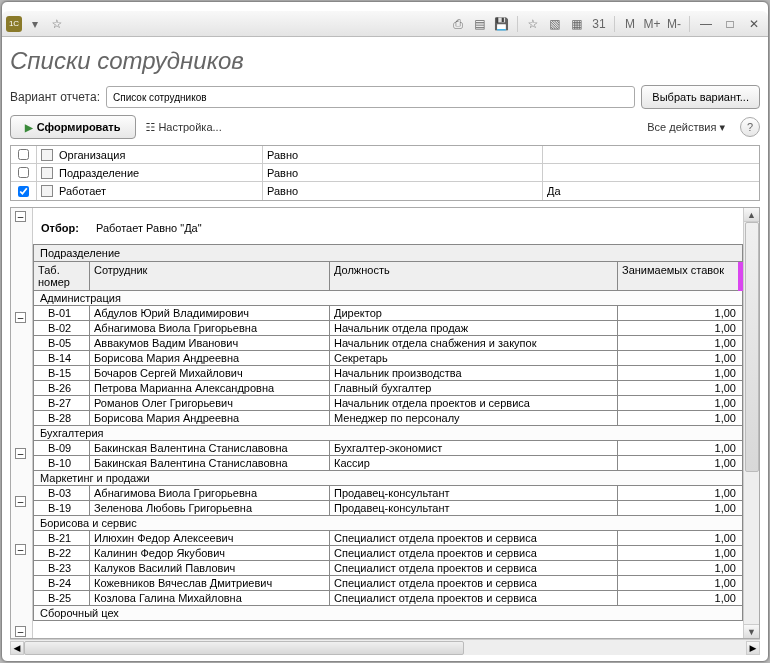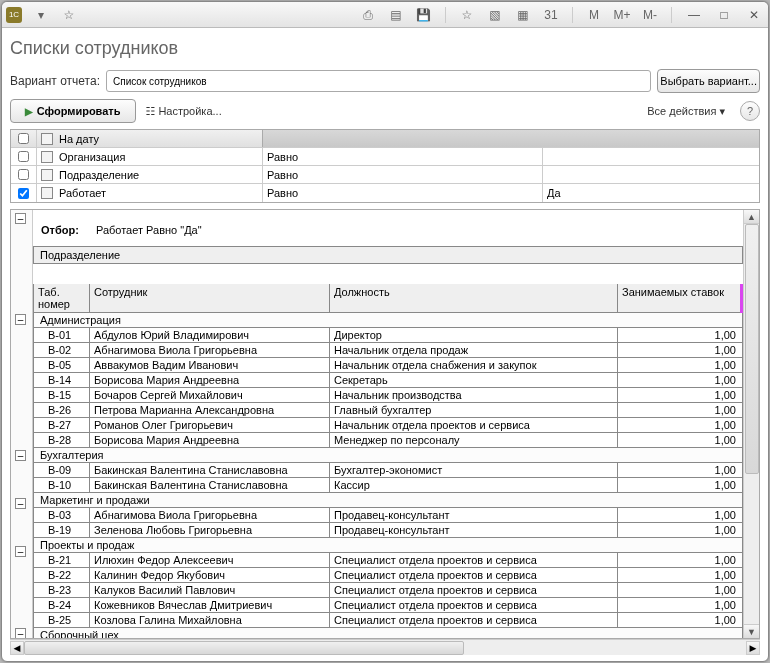--- a/index.html
+++ b/index.html
@@ -1,30 +1,30 @@
 <!DOCTYPE html>
 <html><head>
 <meta charset="utf-8">
 <style>
   * { box-sizing: border-box; margin: 0; padding: 0; font-family: Arial, sans-serif; }
   body { background: #b8b8b8; width: 770px; height: 663px; overflow: hidden; }
   .window { background: #fff; border: 1px solid #888; border-radius: 6px; width: 768px; height: 661px; margin: 1px; display: flex; flex-direction: column; box-shadow: 0 0 3px rgba(0,0,0,0.3); }
-  .titlebar { height: 26px; background: linear-gradient(#f8f8f8,#e4e4e4); border-bottom: 1px solid #bbb; display: flex; align-items: center; padding: 0 4px; gap: 10px; border-radius: 6px 6px 0 0; }
+  .titlebar { height: 26px; background: linear-gradient(#f8f8f8,#e4e4e4); border-bottom: 1px solid #bbb; display: flex; align-items: center; padding: 0 4px; gap: 4px; border-radius: 6px 6px 0 0; margin-top: 9px; }
   .titlebar .appicon { width: 16px; height: 16px; background: #8a7a2a; border-radius: 3px; font-size: 8px; color: #fff; display:flex; align-items:center; justify-content:center; }
   .titlebar .iconbtn { width: 18px; height: 18px; display: flex; align-items: center; justify-content: center; color: #666; font-size: 12px; cursor: pointer; }
   .titlebar .title { font-size: 11px; color: #555; flex: 0 0 auto; margin-left: 4px; }
   .titlebar .spacer { flex: 1; }
   .titlebar .sep { width: 1px; height: 16px; background: #ccc; margin: 0 2px; }
   .titlebar .winbtn { width: 20px; height: 18px; display:flex; align-items:center; justify-content:center; font-size: 12px; color: #555; cursor:pointer; }
   .content { flex: 1; display: flex; flex-direction: column; padding: 6px 8px; overflow: hidden; }
-  .pagetitle { font-size: 18px; color: #666; margin: 4px 0 10px 0; }
+  .pagetitle { font-size: 24px; color: #666; margin: 4px 0 10px 0; font-style: italic; }
   .row { display: flex; align-items: center; gap: 6px; margin-bottom: 6px; }
   .label { font-size: 12px; color: #333; }
   .textinput { flex: 1; height: 22px; border: 1px solid #aaa; border-radius: 3px; padding: 0 6px; font-size: 10px; background: #fff; }
-  .btn { height: 24px; border: 1px solid #999; border-radius: 4px; background: linear-gradient(#fdfdfd,#e7e7e7); font-size: 11px; padding: 0 2px; cursor: pointer; display: flex; align-items: center; gap: 4px; }
+  .btn { height: 24px; border: 1px solid #999; border-radius: 4px; background: linear-gradient(#fdfdfd,#e7e7e7); font-size: 11px; padding: 0 10px; cursor: pointer; display: flex; align-items: center; gap: 4px; }
   .btn.form { font-weight: bold; padding: 0 14px; }
   .btn .play { color: #3a8a3a; font-size: 10px; }
   .linkbtn { font-size: 11px; color: #333; cursor: pointer; display: flex; align-items: center; gap: 3px; }
   .toolbar { display: flex; align-items: center; gap: 10px; margin-bottom: 6px; }
   .toolbar .right { margin-left: auto; display: flex; align-items: center; gap: 15px; }
   .helpicon { width: 20px; height: 20px; border: 1px solid #aaa; border-radius: 50%; display:flex; align-items:center; justify-content:center; font-size: 11px; color: #666; background: linear-gradient(#fdfdfd,#e7e7e7); cursor:pointer;}
   
   .filterpanel { border: 1px solid #aaa; }
   .filterrow { display: flex; align-items: center; height: 18px; font-size: 11px; border-bottom: 1px solid #ccc; }
   .filterrow:last-child { border-bottom: none; }
@@ -45,21 +45,21 @@
   .reportbody { flex: 1; overflow: hidden; background: #fff; position: relative; }
   .vscroll { width: 16px; background: #eee; border-left: 1px solid #ccc; position: relative; }
   .vscroll .arrow { height: 14px; display:flex; align-items:center; justify-content:center; font-size:9px; color:#555; background:linear-gradient(#f8f8f8,#ddd); border-bottom:1px solid #ccc; cursor:pointer;}
   .vscroll .arrow.bot { position:absolute; bottom:0; width:100%; border-top:1px solid #ccc; border-bottom:none; }
   .vscroll .thumb { position:absolute; top:14px; width:14px; left:1px; height:250px; background:linear-gradient(#f0f0f0,#d8d8d8); border:1px solid #bbb; border-radius:2px; }
   
   .report { font-size: 11px; }
   .report .otbor { padding: 14px 8px 10px 8px; }
   .report .otbor b { font-weight: bold; margin-right: 14px; }
   .headerrow { border: 1px solid #888; background: #efefef; padding: 2px 6px; font-size: 11px; }
-  .colheaders { display: flex; border-left:1px solid #888; border-right:3px solid #d946ef; background:#efefef;margin-top:20px; }
+  .colheaders { display: flex; border-left:1px solid #888; border-right:5px solid #d946ef; background:#efefef; }
   .colheaders > div { border-right: 1px solid #888; border-bottom:1px solid #888; padding: 2px 4px; font-size: 11px; }
   .colheaders > div:last-child { border-right: none; }
   .ch-tab { width: 56px; }
   .ch-emp { width: 240px; }
   .ch-pos { width: 288px; }
   .ch-rate { flex: 1; }
   
   .group { border-left:1px solid #888; border-right:1px solid #888; border-bottom:1px solid #888; padding: 1px 6px; background:#fcfcfc; }
   .datarow { display:flex; border-left:1px solid #888; border-right:1px solid #888; border-bottom:1px solid #888; }
   .datarow > div { border-right:1px solid #888; padding: 1px 4px; font-size:11px; }
@@ -122,30 +122,20 @@
       <div class="right">
         <span class="linkbtn">
             <span>Все действия</span>
             <span>▾</span>
           </span>
         <div class="helpicon">?</div>
       </div>
     </div>
 
     <div class="filterpanel">
-      <div class="filterrow header">
-        <div class="chkcell">
-            <input type="checkbox" style="">
-          </div>
-        <div class="iconcell">
-            <div class="iconmini"></div>
-          </div>
-        <div class="namecell">На дату</div>
-        <div class="rest"></div>
-      </div>
       <div id="filterrows">
           <div class="filterrow">
             <div class="chkcell">
               <input type="checkbox" style="">
             </div>
             <div class="iconcell">
               <div class="iconmini"></div>
             </div>
             <div class="namecell">Организация</div>
             <div class="opcell">Равно</div>
@@ -267,21 +257,21 @@
                 <div class="dc-emp">Абнагимова Виола Григорьевна</div>
                 <div class="dc-pos">Продавец-консультант</div>
                 <div class="dc-rate">1,00</div>
               </div>
               <div class="datarow">
                 <div class="dc-tab">В-19</div>
                 <div class="dc-emp">Зеленова Любовь Григорьевна</div>
                 <div class="dc-pos">Продавец-консультант</div>
                 <div class="dc-rate">1,00</div>
               </div>
-              <div class="group">Проекты и продаж</div>
+              <div class="group">Борисова и сервис</div>
               <div class="datarow">
                 <div class="dc-tab">В-21</div>
                 <div class="dc-emp">Илюхин Федор Алексеевич</div>
                 <div class="dc-pos">Специалист отдела проектов и сервиса</div>
                 <div class="dc-rate">1,00</div>
               </div>
               <div class="datarow">
                 <div class="dc-tab">В-22</div>
                 <div class="dc-emp">Калинин Федор Якубович</div>
                 <div class="dc-pos">Специалист отдела проектов и сервиса</div>

